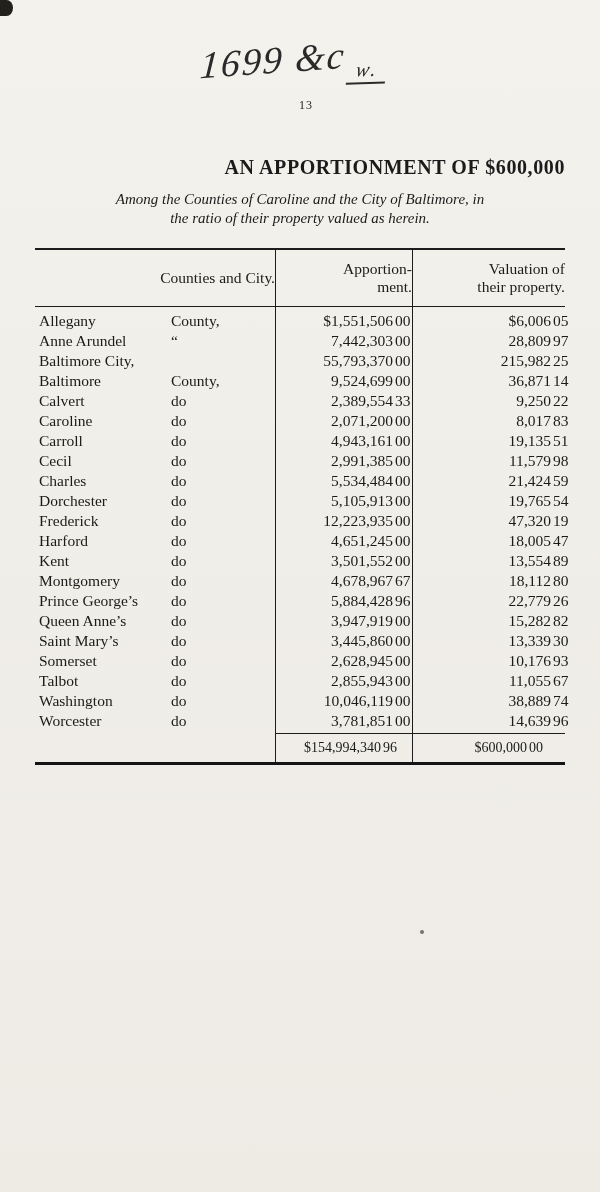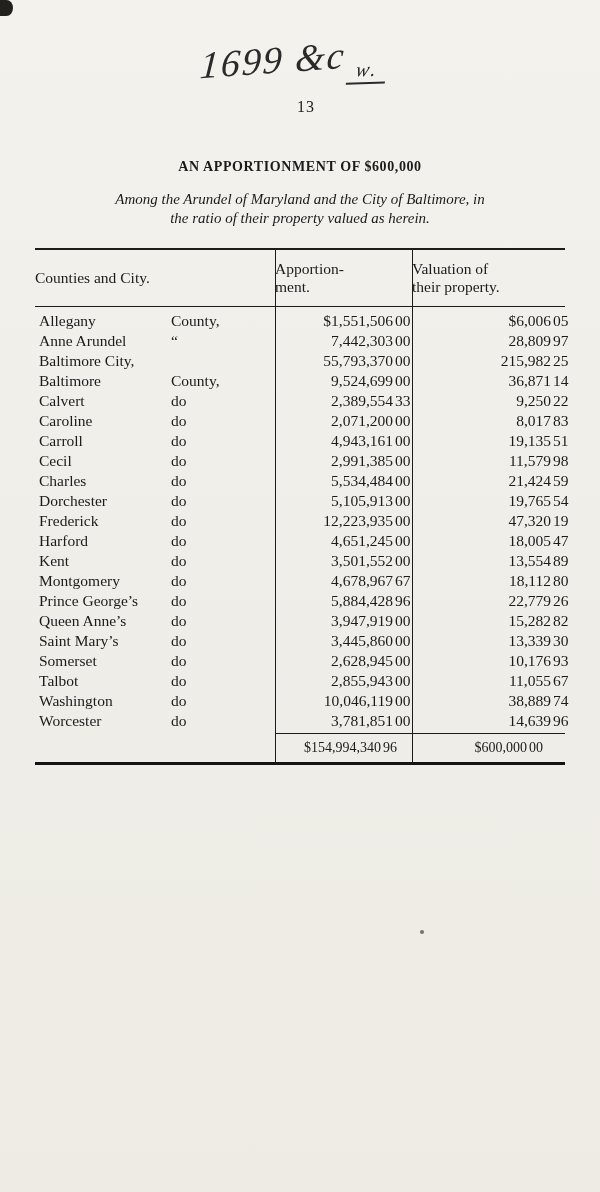--- a/index.html
+++ b/index.html
@@ -26,45 +26,45 @@
   }
   .hw-right {
     top:58px; left:348px; font-size:20px;
     transform:rotate(-2deg) skewX(-12deg);
     border-bottom:2px solid #2a2a2a; padding:0 8px 1px 8px;
     letter-spacing:3px;
   }
 
   .pageno {
     position:absolute; top:98px; left:12px; right:0;
-    text-align:center; font-size:16px; letter-spacing:1px;
+    text-align:center; font-size:12px; letter-spacing:1px;
   }
 
   .content { position:absolute; top:156px; left:35px; width:530px; }
 
   .title {
-    text-align:center; font-weight:bold; font-size:14px;
+    text-align:right; font-weight:bold; font-size:20px;
     letter-spacing:.6px; line-height:22px;
   }
   .subtitle {
     margin-top:12px; text-align:center; font-style:italic;
     font-size:15px; line-height:19px;
   }
 
   .t {
     position:relative; margin-top:20px;
     border-top:2px solid #1c1c1c;
     border-bottom:3px solid #141414;
   }
   .vrule { position:absolute; top:0; bottom:0; width:1.3px; background:#1c1c1c; }
   .vr1 { left:240px; } .vr2 { left:377px; }
 
   .thead {
     display:grid; grid-template-columns:240px 137px 153px;
-    align-items:center; text-align:left;
+    align-items:center; text-align:right;
     height:56px; font-size:15.5px; line-height:18px;
     border-bottom:1.4px solid #1c1c1c;
   }
 
   .rows { padding:4px 0 2px 0; }
   .row, .total-row {
     display:grid; grid-template-columns:240px 137px 153px;
     font-size:15.5px;
   }
   .row { height:20px; line-height:20px;gap:12px; }
@@ -93,21 +93,21 @@
   <div class="hw hw-left">1699 &amp;c</div>
   <div class="hw hw-right">w.</div>
 
   <div class="pageno">13</div>
 
   <div class="content">
 
     <div class="title">AN APPORTIONMENT OF $600,000</div>
 
     <div class="subtitle">
-      <div>Among the Arundel of Maryland and the City of Baltimore, in</div>
+      <div>Among the Counties of Caroline and the City of Baltimore, in</div>
       <div>the ratio of their property valued as herein.</div>
     </div>
 
     <div class="t">
       <div class="vrule vr1"></div>
       <div class="vrule vr2"></div>
 
       <div class="thead">
         <div>Counties and City.</div>
         <div>

